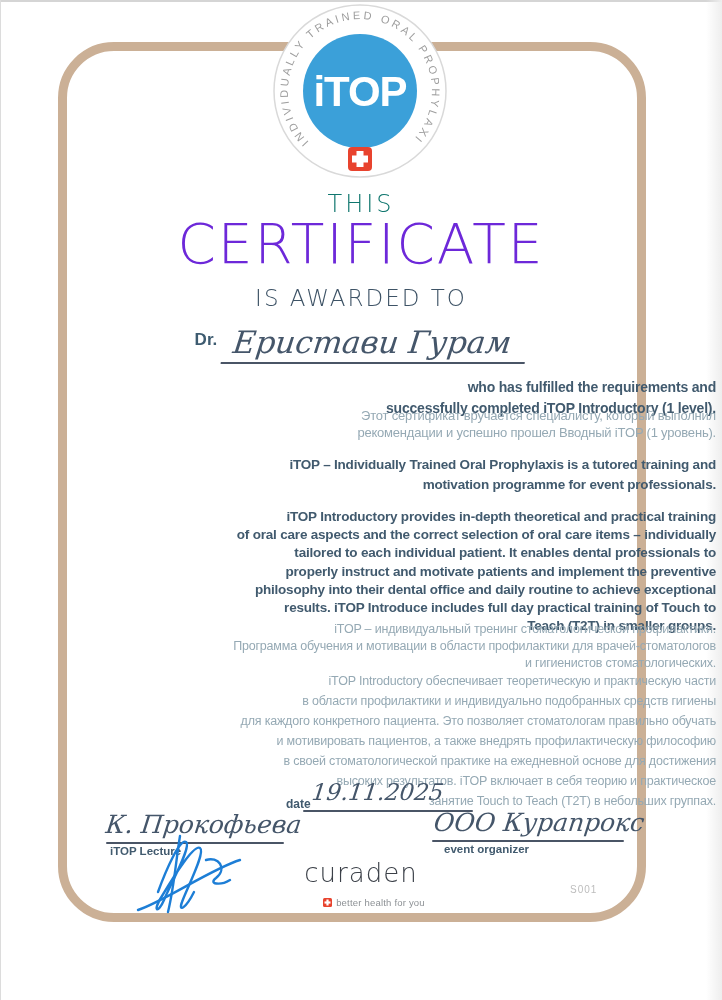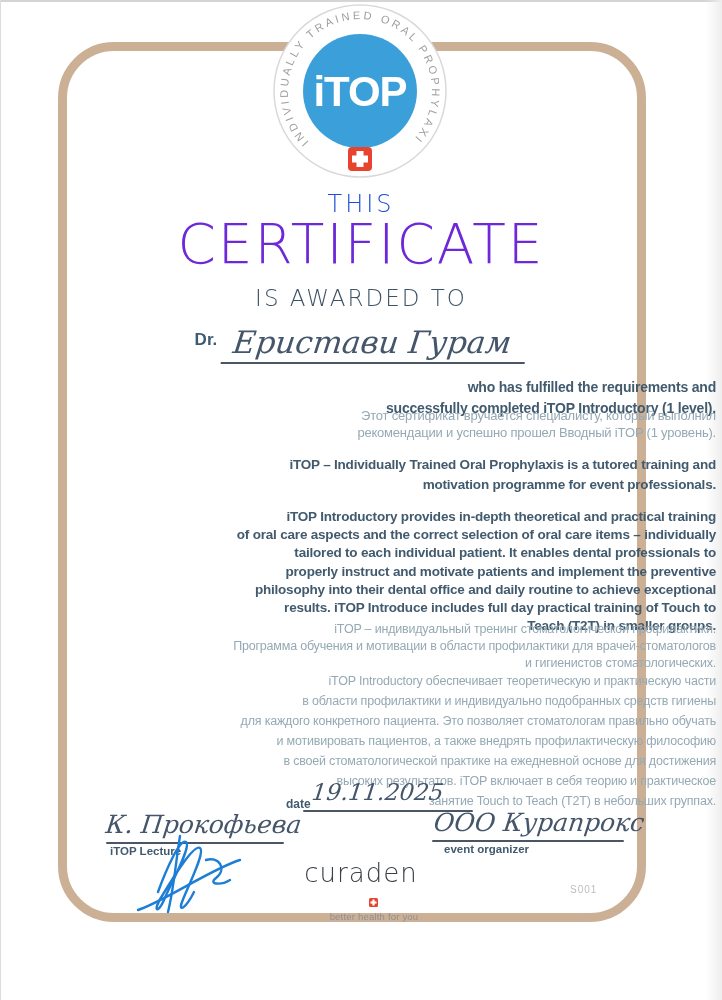--- a/index.html
+++ b/index.html
@@ -30,21 +30,21 @@
   
   #frame{
     left:58px;top:42px;width:570px;height:862px;
     border:9px solid #cbb096;border-radius:56px;
   }
 
   
   #logo{left:272px;top:3px;width:176px;height:176px;}
 
   
-  #title-this{top:190px;font-size:24px;letter-spacing:3px;color:#1d4ed8;}
+  #title-this{top:190px;font-size:24px;letter-spacing:3px;color:#0f766e;}
   #title-certificate{top:212px;font-size:55px;letter-spacing:2px;color:#6d28d9;}
   #title-awarded{top:285px;font-size:23px;letter-spacing:2px;color:#3e5366;}
 
   
   #recipient-row{top:324px;}
   #recipient-prefix{font-weight:bold;font-size:17px;color:#3d5b70;margin-right:6px;vertical-align:8px;}
   #recipient-name{font-size:31px;border-bottom:2px solid #4a5566;padding:0 16px 2px 10px;}
 
   
   #statement-en{top:377px;font-size:14px;line-height:21px;}
@@ -66,21 +66,21 @@
   #sig-left-line{left:106px;top:842px;width:178px;}
   #sig-left-label{left:110px;top:845px;}
   #sig-ink{left:128px;top:830px;width:125px;height:85px;z-index:5;}
   #sig-right-name{left:434px;top:808px;font-size:25px;}
   #sig-right-line{left:432px;top:840px;width:192px;}
   #sig-right-label{left:444px;top:843px;text-align:right;}
 
   
   #curaden{top:858px;font-size:26px;color:#3b4048;letter-spacing:1px;}
   #tagline-row{top:893px;}
-  #tagline-inner{display:inline-flex;align-items:center;gap:4px;margin-left:26px;flex-direction:column;}
+  #tagline-inner{display:inline-flex;align-items:center;gap:4px;margin-left:26px;}
   #curaden-tagline{font-size:9.5px;color:#8d9195;letter-spacing:0.2px;}
   #cert-code{left:570px;top:884px;font-size:10px;color:#bdbdbd;letter-spacing:1px;}
 </style>
 </head>
 <body>
 
 <div class="abs" id="scan-top"></div>
 <div class="abs" id="scan-left"></div>
 <div class="abs" id="scan-right"></div>
 

